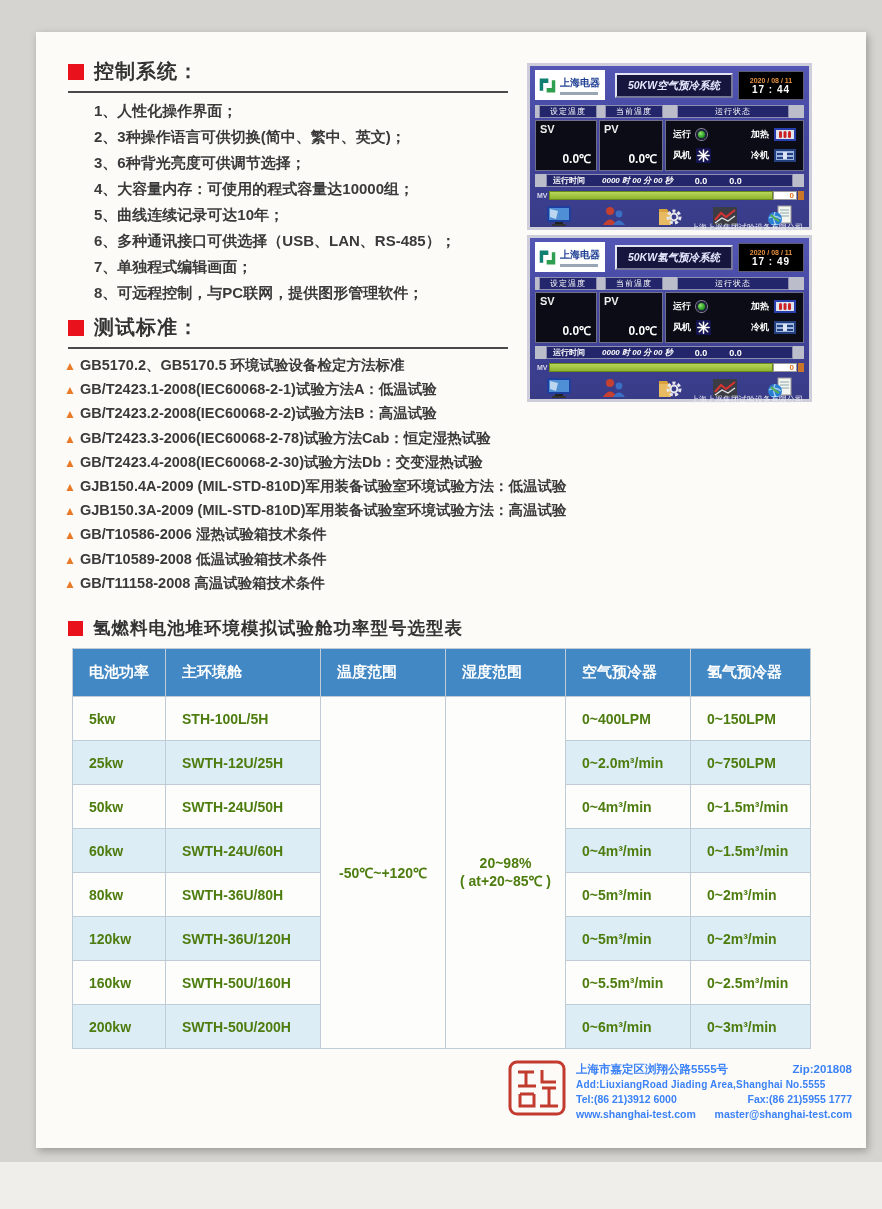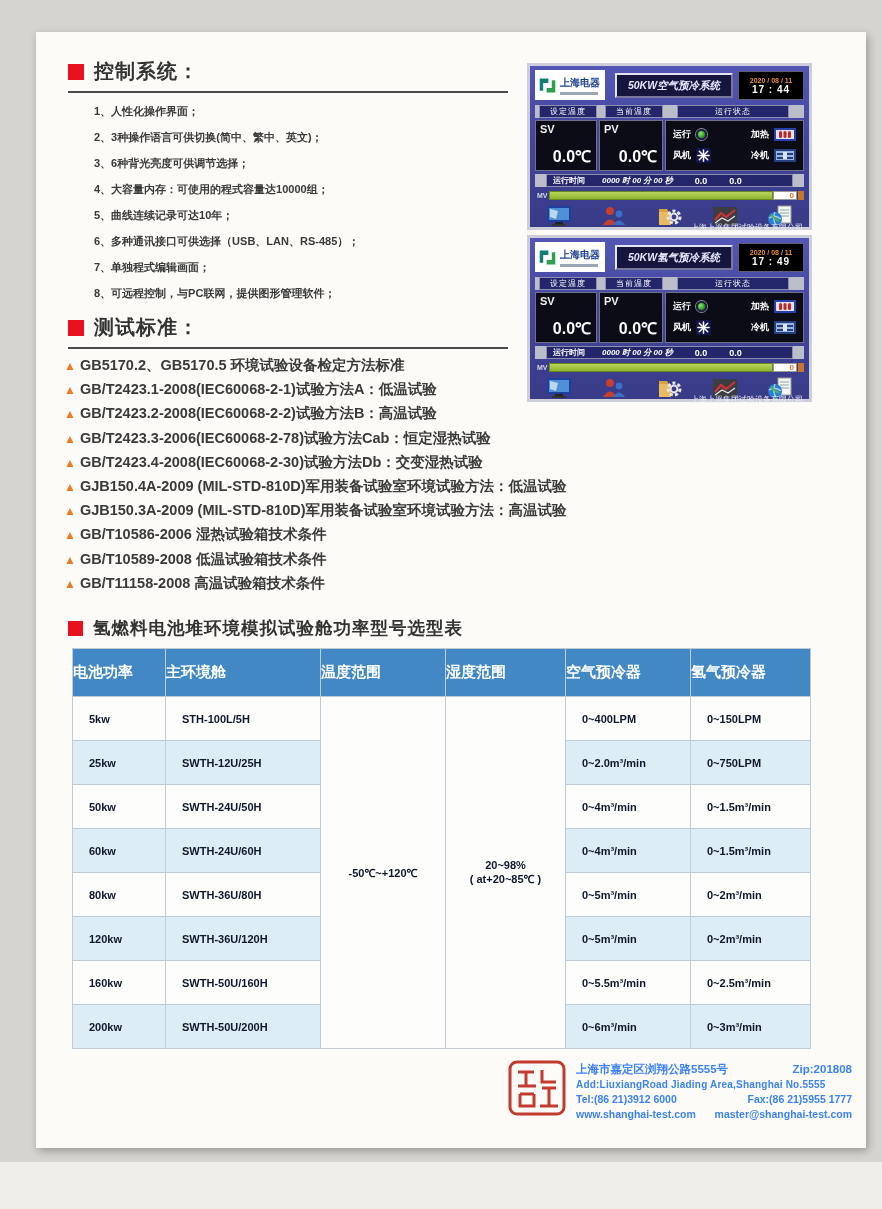--- a/index.html
+++ b/index.html
@@ -18,21 +18,21 @@
   .lower-strip { position:absolute; left:0; top:1162px; width:882px; height:47px; background:#f0eeeb; }
 
   
   .sec-head { position:absolute; display:flex; align-items:center; gap:10px; }
   .red-sq { width:16px; height:16px; background:#e8111c; display:inline-block; }
   .sec-title { font-size:20px; font-weight:bold; color:#333; letter-spacing:1px; }
   .sec-rule { position:absolute; height:2px; background:#4a4a4a; }
 
   
   .ctrl-list { position:absolute; left:58px; top:66px; list-style:none; }
-  .ctrl-list li { font-size:11px; line-height:26px; color:#3a3a3a; font-weight:bold; white-space:nowrap; }
+  .ctrl-list li { font-size:15px; line-height:26px; color:#3a3a3a; font-weight:bold; white-space:nowrap; }
 
   
   .std-list { position:absolute; left:28px; top:322px; list-style:none; }
   .std-list li { font-size:14.5px; line-height:23.2px; color:#3a3a3a; font-weight:bold; white-space:nowrap; }
   .tri { color:#e87a28; font-size:12px; margin-right:4px; }
   .tri::before { content:"▲"; }
 
   
   .panel {
     position:absolute; left:491px; width:285px; height:167px;
@@ -57,21 +57,21 @@
   .tab { position:absolute; top:39px; height:13px; background:#23266b; border:1px solid #8e8eb0;
          color:#fff; font-size:8px; line-height:11px; text-align:center; letter-spacing:1px; overflow:hidden; }
   .tab1 { left:9px;   width:58px; }
   .tab2 { left:75px;  width:58px; }
   .tab3 { left:147px; width:112px; }
 
   .mainrow { position:absolute; left:5px; top:54px; width:269px; height:51px; display:flex; gap:2px; }
   .disp { background:#0c0c16; border:1px solid #70708a; position:relative;text-decoration:underline; }
   .disp.sv { width:62px; } .disp.pv { width:64px; }
   .dl { position:absolute; top:2px; left:4px; color:#eee; font-size:11px; font-weight:bold; }
-  .dv { position:absolute; bottom:3px; right:5px; color:#fff; font-size:16px; font-weight:bold; white-space:nowrap; }
+  .dv { position:absolute; bottom:3px; right:5px; color:#fff; font-size:12px; font-weight:bold; white-space:nowrap; }
   .status { flex:1; background:#0c0c16; border:1px solid #70708a;
             display:flex; flex-direction:column; justify-content:space-around; padding:3px 7px; }
   .strow { display:flex; justify-content:space-between; align-items:center; }
   .stpair { display:flex; align-items:center; gap:5px; }
   .sl { color:#fff; font-size:9px; font-weight:bold; }
   .led { width:11px; height:11px; border-radius:50%;
          background:radial-gradient(circle at 35% 35%, #8fe468, #1f9a22 70%);
          border:2px solid #23233c; box-shadow:0 0 0 1px #8a8aa0; }
   .sicon { display:inline-block; line-height:0; }
 
@@ -91,22 +91,22 @@
 
   .iconrow { position:absolute; left:5px; top:138px; width:269px; height:26px;
              display:flex; justify-content:space-between; padding:0 10px; }
   .pbtn { width:28px; height:24px; display:flex; align-items:center; justify-content:center; }
   .pcompany { position:absolute; right:6px; top:156px; color:#ececf4; font-size:8px; white-space:nowrap; }
 
   
   .sel-table { position:absolute; left:36px; top:616px; border-collapse:collapse; table-layout:fixed; width:738px; }
   .sel-table th, .sel-table td { border:1px solid #bfccd6; }
   .sel-table th { height:48px; background:#4288c4; color:#fff; font-size:15px; font-weight:bold;
-                  text-align:left; }
-  .sel-table td { height:44px; font-size:11px; font-weight:bold; color:#0f172a;
+                  text-align:left; padding-left:16px; }
+  .sel-table td { height:44px; font-size:14px; font-weight:bold; color:#4d7c0f;
                   text-align:left; padding-left:16px; background:#fdfdfb; }
   .sel-table tbody tr:nth-child(even) td { background:#ddedf5; }
   .sel-table td.merged { background:#fdfdfb !important; text-align:center; padding:0; font-weight:bold; }
   .sel-table td.merged .l2 { display:block; }
 
   
   .footer-seal { position:absolute; left:472px; top:1028px; }
   .footer-text { position:absolute; left:540px; top:1030px; width:276px; color:#3b82f6; }
   .frow { display:flex; justify-content:space-between; align-items:baseline; line-height:15px; white-space:nowrap; }
   .frow .cn { font-size:11.5px; font-weight:bold; }

